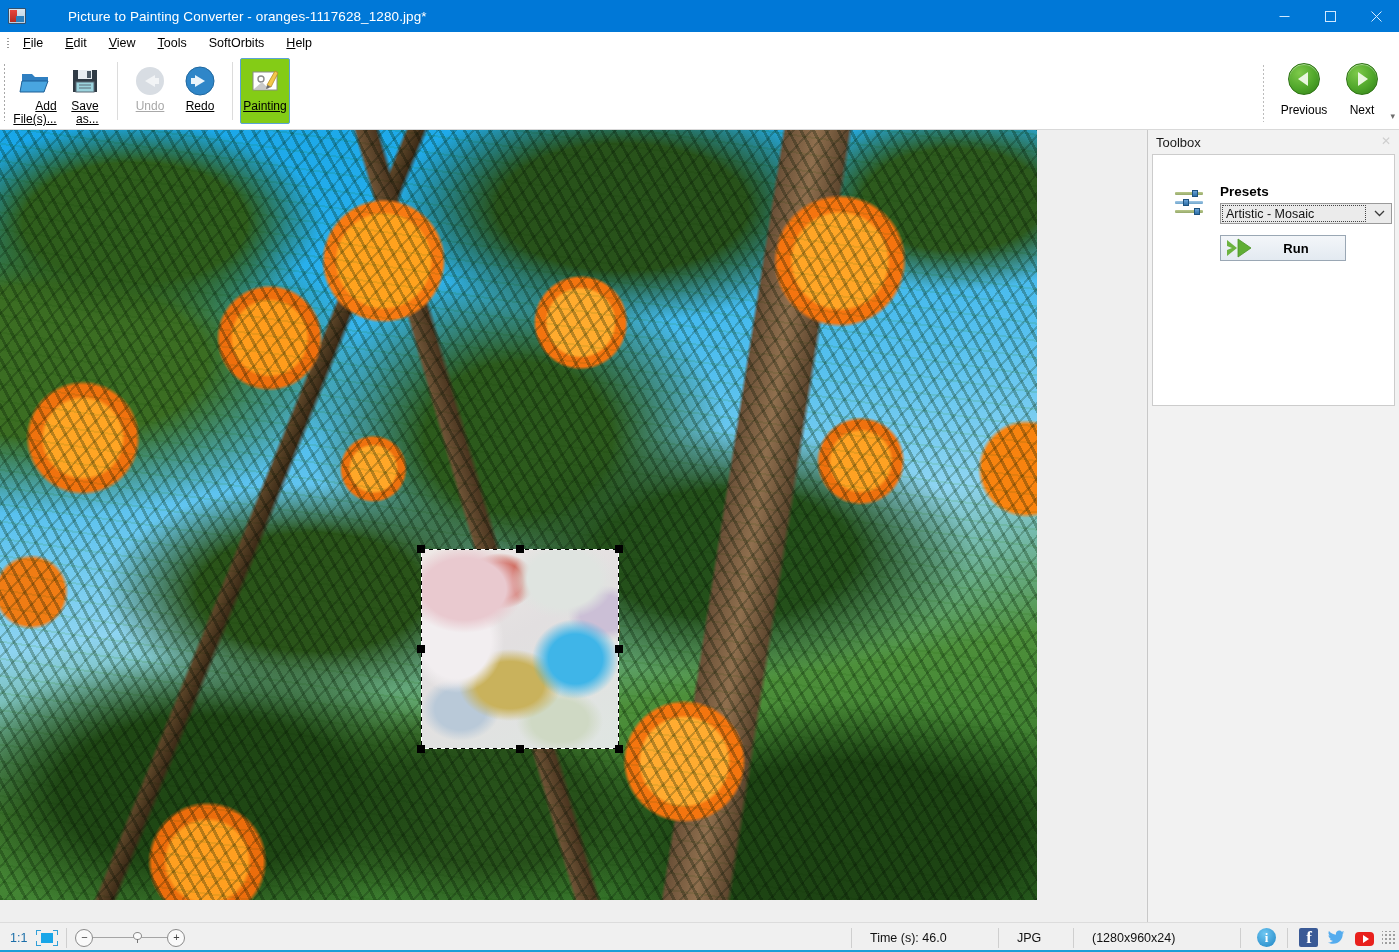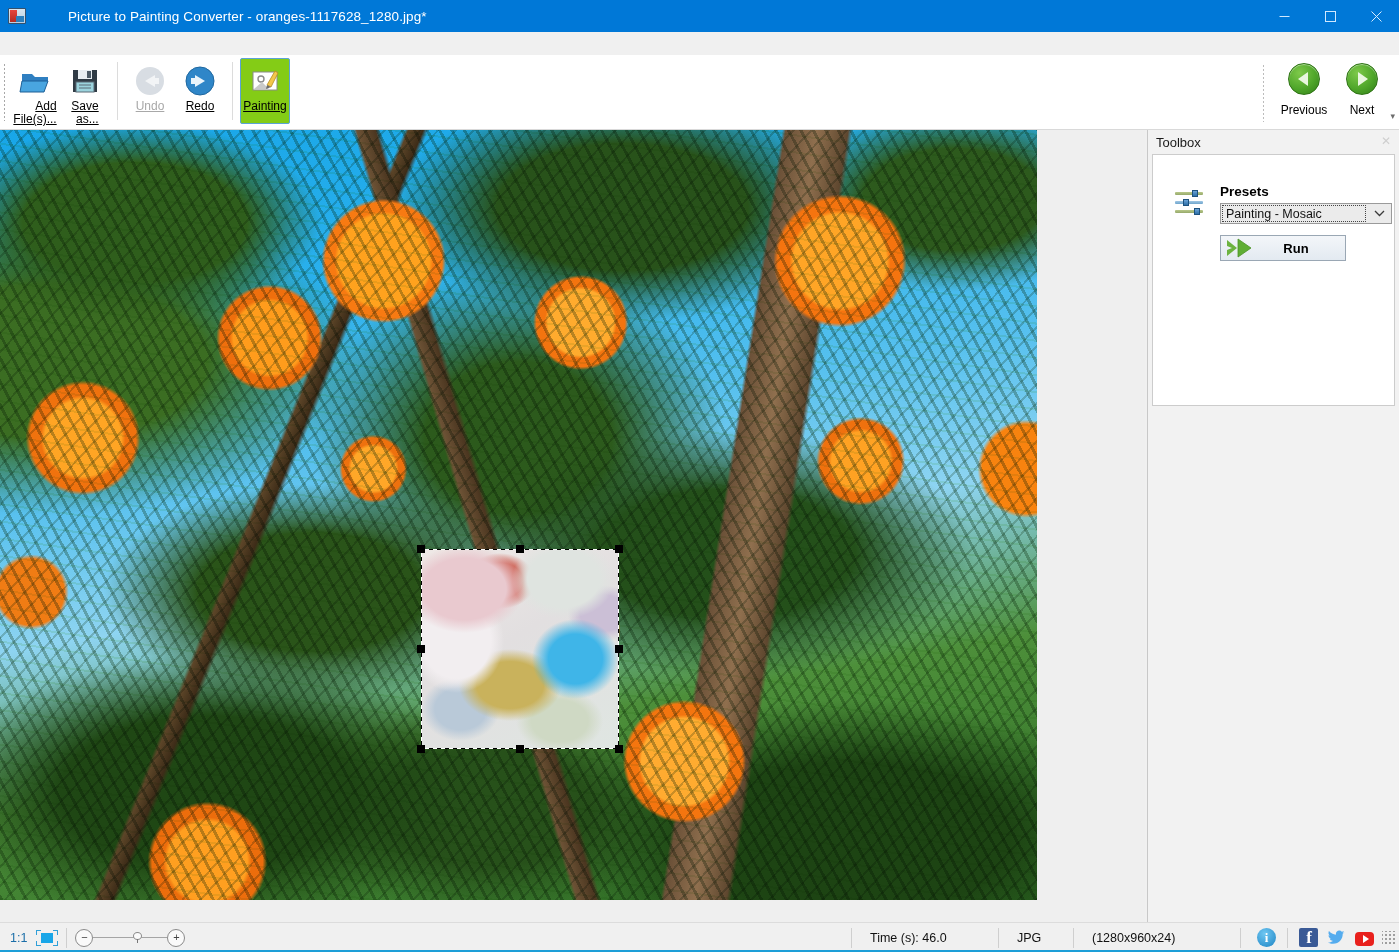--- a/index.html
+++ b/index.html
@@ -376,20 +376,31 @@
       </div>
       <div class="win-btn">
         <svg width="11" height="11" viewBox="0 0 11 11">
             <line x1="0.5" y1="0.5" x2="10.5" y2="10.5" stroke="#d6ecff" stroke-width="1"></line>
             <line x1="10.5" y1="0.5" x2="0.5" y2="10.5" stroke="#d6ecff" stroke-width="1"></line>
           </svg>
       </div>
     </div>
   </div>
 
+  <div class="menubar">
+    <div class="menu-grip">
+        <i></i>
+      </div>
+    <div class="menu-item"><u>F</u><span>ile</span></div>
+    <div class="menu-item"><u>E</u><span>dit</span></div>
+    <div class="menu-item"><u>V</u><span>iew</span></div>
+    <div class="menu-item"><u>T</u><span>ools</span></div>
+    <div class="menu-item"><span>SoftOrbits</span></div>
+    <div class="menu-item"><u>H</u><span>elp</span></div>
+  </div>
 
   <div class="toolbar">
     <div class="tb-grip"></div>
 
     <div class="tb-group" style="left:10px;">
 
       <div class="tb-btn">
         <span class="tb-ico">
           <svg width="32" height="32" viewBox="0 0 32 32">
             <path d="M3 9 h10 l3 3 h13 v4 H3 z" fill="#2f7fc1"></path>
@@ -521,21 +532,21 @@
         <span class="slider-row" style="top:20px;">
           <span class="track"></span>
             <span class="knob" style="left:19px;"></span>
         </span>
       </span>
 
       <div class="presets-label">Presets</div>
 
       <div class="preset-select">
         <span class="preset-focus"></span>
-        <span class="preset-value">Painting - Mosaic</span>
+        <span class="preset-value">Artistic - Mosaic</span>
         <span class="preset-arrow">
           <svg width="11" height="7" viewBox="0 0 11 7">
               <path d="M1 1 L5.5 5.5 L10 1" fill="none" stroke="#3a3a3a" stroke-width="1.3"></path>
             </svg>
         </span>
       </div>
 
       <div class="run-btn">
         <span class="run-arrow">
           <svg width="38" height="22" viewBox="0 0 38 22">

